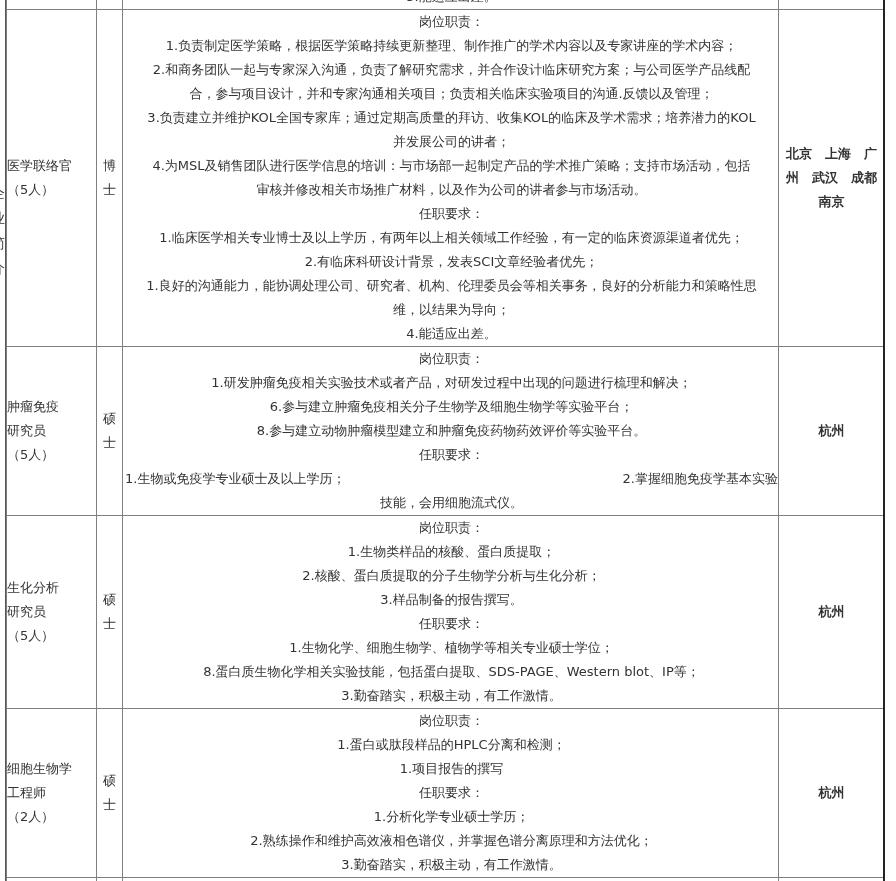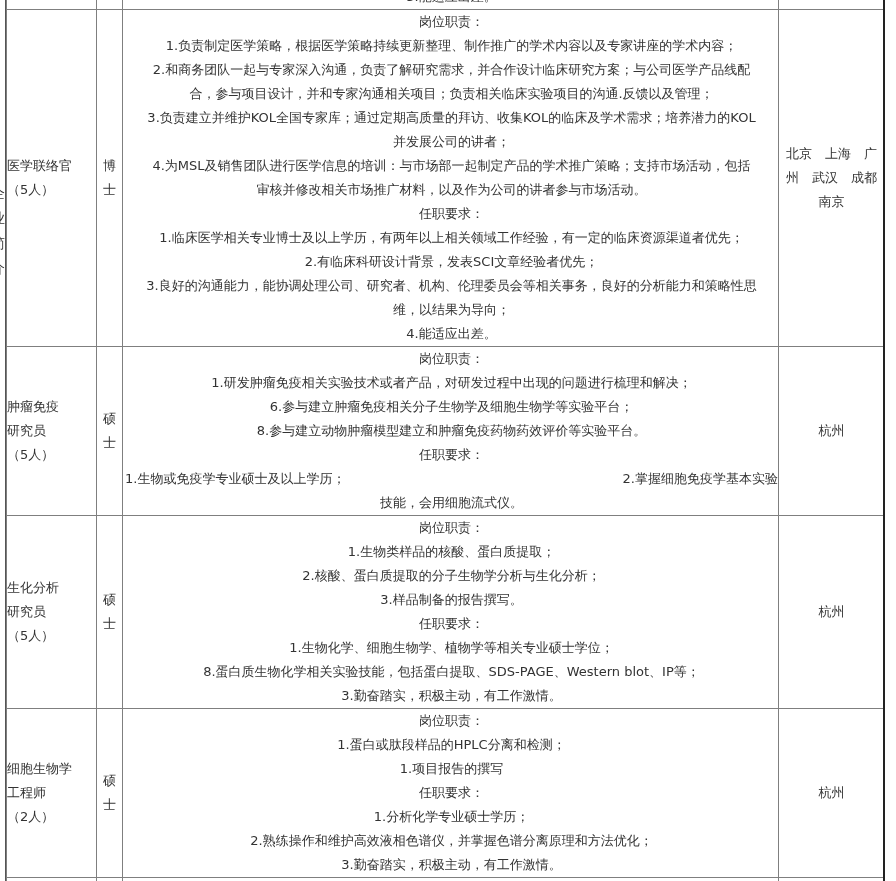--- a/index.html
+++ b/index.html
@@ -32,21 +32,21 @@
     }
     table.jobs td {
       border: 1px solid #7f7f7f;
       vertical-align: middle;
       padding: 0;
       line-height: 24px;
     }
     .col-name { width: 89px; }
     .col-degree { width: 25px; text-align: center; }
     .col-desc { width: 655px; text-align: center; padding-left: 2px !important; }
-    .col-loc { width: 105px; text-align: center; }
+    .col-loc { width: 105px; text-align: center; font-weight: bold; }
     .name-line { display: block; }
     .degree-char { display: block; line-height: 24px; }
     .desc-line { display: block; white-space: nowrap; overflow: hidden; }
     .right-outer {
       position: absolute;
       left: 883px;
       top: 0;
       width: 2px;
       height: 881px;
       background: #222222;
@@ -116,21 +116,21 @@
         <span class="desc-line">1.负责制定医学策略，根据医学策略持续更新整理、制作推广的学术内容以及专家讲座的学术内容；</span>
         <span class="desc-line">2.和商务团队一起与专家深入沟通，负责了解研究需求，并合作设计临床研究方案；与公司医学产品线配</span>
         <span class="desc-line">合，参与项目设计，并和专家沟通相关项目；负责相关临床实验项目的沟通.反馈以及管理；</span>
         <span class="desc-line">3.负责建立并维护KOL全国专家库；通过定期高质量的拜访、收集KOL的临床及学术需求；培养潜力的KOL</span>
         <span class="desc-line">并发展公司的讲者；</span>
         <span class="desc-line">4.为MSL及销售团队进行医学信息的培训：与市场部一起制定产品的学术推广策略；支持市场活动，包括</span>
         <span class="desc-line">审核并修改相关市场推广材料，以及作为公司的讲者参与市场活动。</span>
         <span class="desc-line">任职要求：</span>
         <span class="desc-line">1.临床医学相关专业博士及以上学历，有两年以上相关领域工作经验，有一定的临床资源渠道者优先；</span>
         <span class="desc-line">2.有临床科研设计背景，发表SCI文章经验者优先；</span>
-        <span class="desc-line">3.良好的沟通能力，能协调处理公司、研究者、机构、伦理委员会等相关事务，良好的分析能力和策略性思</span>
+        <span class="desc-line">1.良好的沟通能力，能协调处理公司、研究者、机构、伦理委员会等相关事务，良好的分析能力和策略性思</span>
         <span class="desc-line">维，以结果为导向；</span>
         <span class="desc-line">4.能适应出差。</span>
       </td>
       <td class="col-loc">
         <span class="name-line">北京　上海　广</span>
         <span class="name-line">州　武汉　成都</span>
         <span class="name-line">南京</span>
       </td>
     </tr>
 

